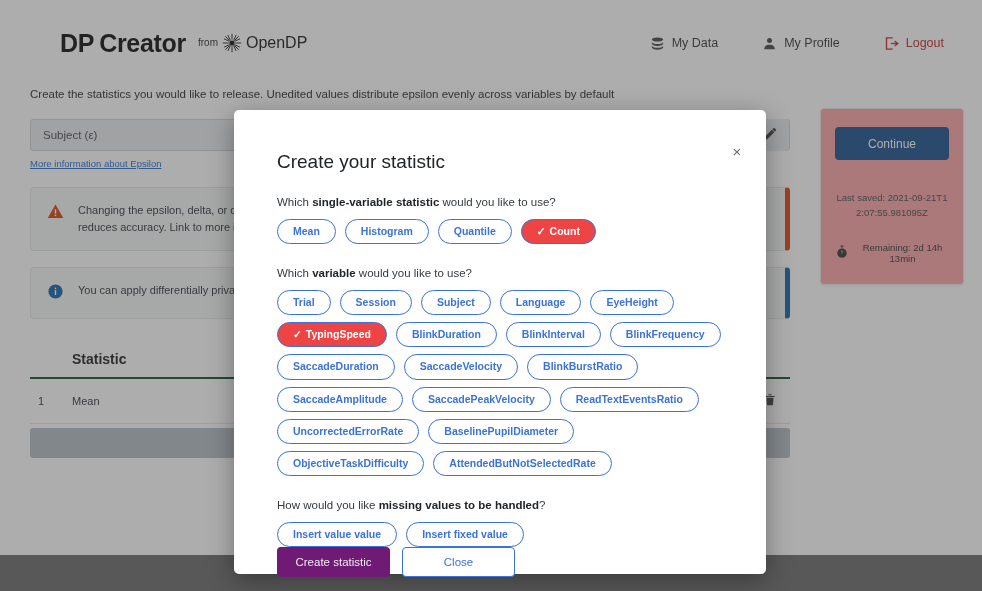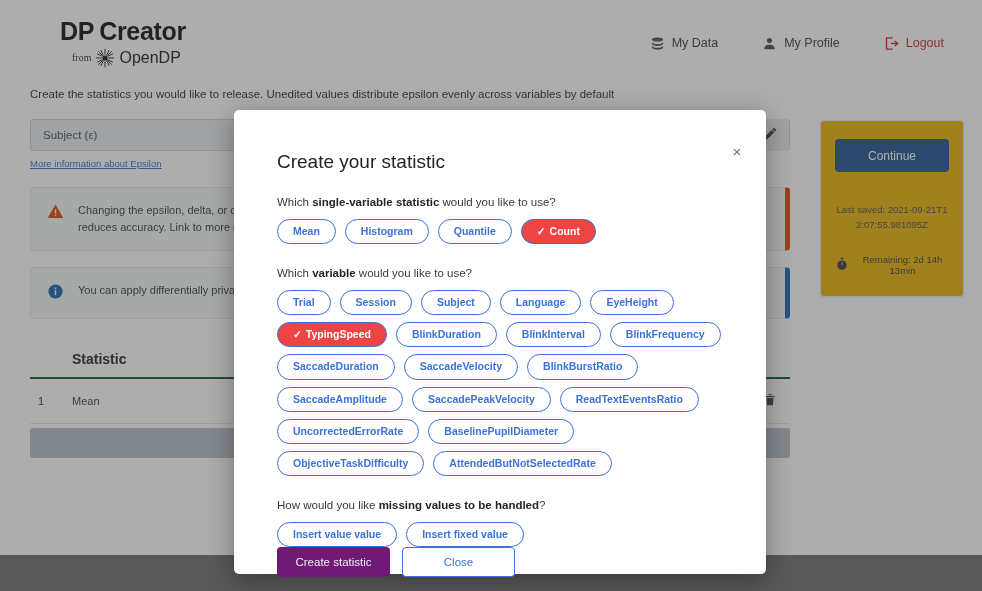--- a/index.html
+++ b/index.html
@@ -17,32 +17,32 @@
     display: flex; flex-direction: column;
   }
 
   .header {
     height: 86px;
     background: #ffffff;
     display: flex; align-items: center;
     padding: 0 38px 0 60px;
     flex: 0 0 auto;
   }
-  .logo-block { display: flex; flex-direction: column; align-items: flex-start; }
+  .logo-block { display: flex; flex-direction: row; align-items: flex-start; }
   .logo-title {
     font-size: 25px; font-weight: bold; color: #111; letter-spacing: -0.3px;
     line-height: 1.05;
   }
   .logo-title .thin { font-weight: bold; }
   .logo-sub {
     display: flex; align-items: center; gap: 4px;
     margin-top: 3px; margin-left: 12px;
     font-size: 16px; color: #1a1a1a;
   }
-  .logo-sub .from { font-size: 10px; color: #333; font-family: Liberation Serif, serif; }
+  .logo-sub .from { font-size: 10px; color: #333; }
   .spark { width: 20px; height: 20px; display: inline-block; }
 
   .nav { margin-left: auto; display: flex; align-items: center; gap: 44px; }
   .nav-item {
     display: flex; align-items: center; gap: 7px;
     font-size: 12.5px; color: #3a3a3a; cursor: pointer; white-space: nowrap;
   }
   .nav-item.logout { color: #c92a2a; }
   .nav-icon { width: 15px; height: 15px; display: inline-block; }
 
@@ -97,24 +97,23 @@
     border-bottom: 1px solid #e3e5e8;
   }
   .col-idx { width: 34px; }
   .col-del { width: 40px; text-align: center; }
   .addbar {
     height: 30px; background: #b6bdc7; border-radius: 3px; margin-top: 4px;
   }
 
   .side-col { flex: 0 0 162px; padding: 22px 18px 0 0; }
   .side-card {
-    background: #eab308; border: 1px solid #e6e8eb; border-radius: 4px;
+    background: #fca5a5; border: 1px solid #e6e8eb; border-radius: 4px;
     padding: 18px 14px 20px 14px; text-align: center;
     box-shadow: 0 1px 3px rgba(0,0,0,0.06);
-    margin-top: 12px;
   }
   .continue-btn {
     width: 100%; height: 33px; background: #1f5292; color: #ffffff;
     border: none; border-radius: 4px; font-size: 12px; cursor: pointer;
     font-family: "Liberation Sans", sans-serif;
   }
   .saved-text {
     margin-top: 30px; font-size: 9.5px; color: #495057; line-height: 1.6;
     word-break: break-all;
   }

